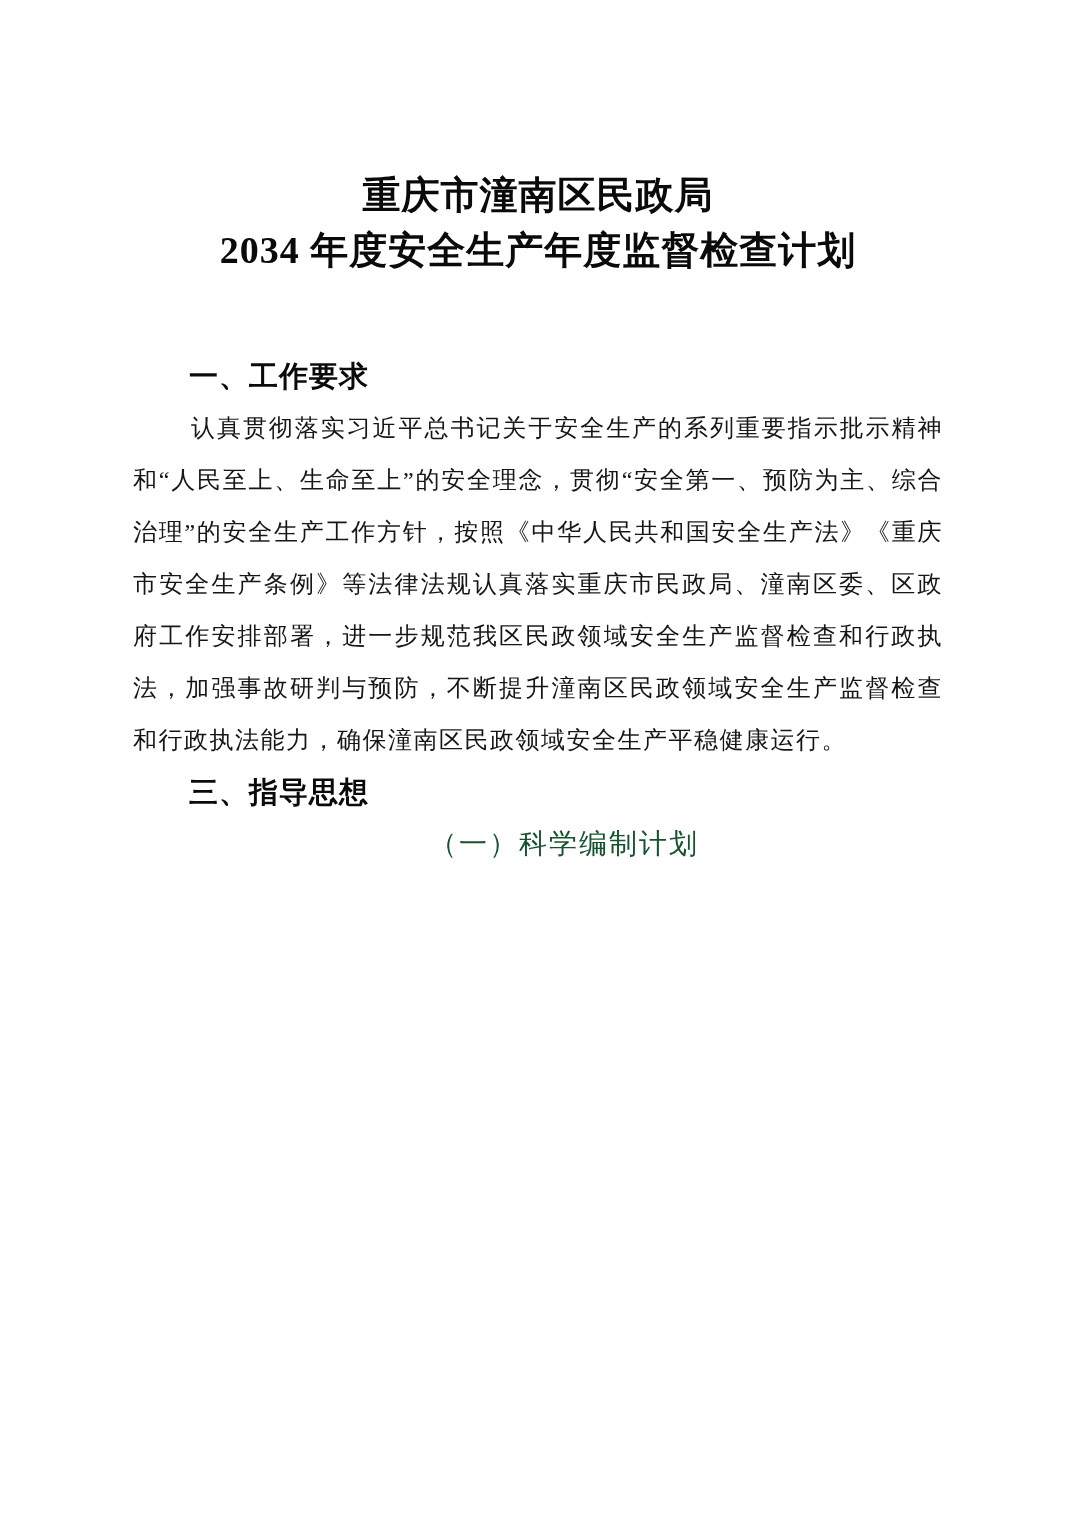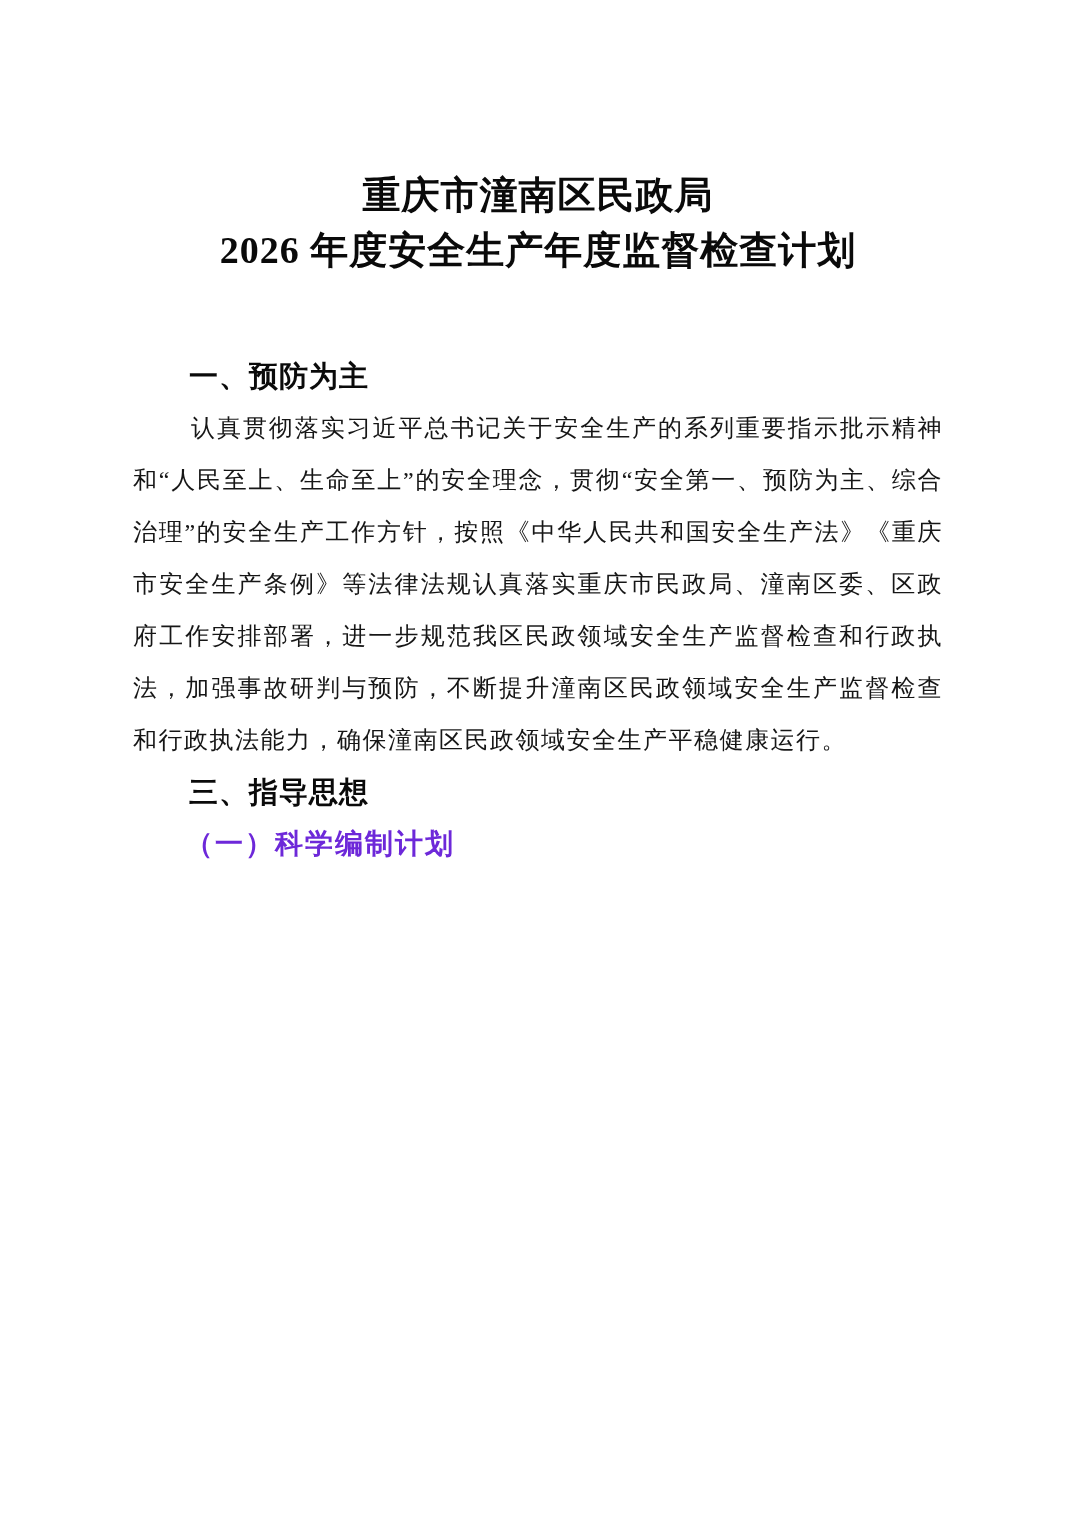--- a/index.html
+++ b/index.html
@@ -41,49 +41,50 @@
     font-weight: 400;
     font-size: 24px;
     line-height: 52px;
     text-indent: 58px;
     text-align: justify;
     letter-spacing: 1.5px;
     color: #161616;
   }
   .sub-heading {
     font-family: "Liberation Serif", "DejaVu Serif", serif;
-    font-weight: 700;
+    font-weight: 400;
     font-size: 28px;
     line-height: 52px;
     text-indent: 52px;
     letter-spacing: 2px;
-    color: #6d28d9;
+    color: #14532d;
+    text-align: center;
   }
   .page-footer {
     position: absolute;
     left: 139px;
     top: 1404px;
     font-family: Liberation Sans, sans-serif;
     font-size: 26px;
     letter-spacing: 6px;
     color: #1a1a1a;
   }
 </style>
 </head>
 <body>
 
 <div class="page">
 
   <h1 class="doc-title">
     <span class="title-line">重庆市潼南区民政局</span>
-    <span class="title-line">2026 年度安全生产年度监督检查计划</span>
+    <span class="title-line">2034 年度安全生产年度监督检查计划</span>
   </h1>
 
   <div class="section">
-    <h2 class="section-heading">一、预防为主</h2>
+    <h2 class="section-heading">一、工作要求</h2>
     <p class="body-paragraph">认真贯彻落实习近平总书记关于安全生产的系列重要指示批示精神和“人民至上、生命至上”的安全理念，贯彻“安全第一、预防为主、综合治理”的安全生产工作方针，按照《中华人民共和国安全生产法》《重庆市安全生产条例》等法律法规认真落实重庆市民政局、潼南区委、区政府工作安排部署，进一步规范我区民政领域安全生产监督检查和行政执法，加强事故研判与预防，不断提升潼南区民政领域安全生产监督检查和行政执法能力，确保潼南区民政领域安全生产平稳健康运行。</p>
   </div>
 
   <div class="section">
   </div>
 
   <div class="section">
     <h2 class="section-heading">三、指导思想</h2>
     <p class="sub-heading">（一）科学编制计划</p>
   </div>

